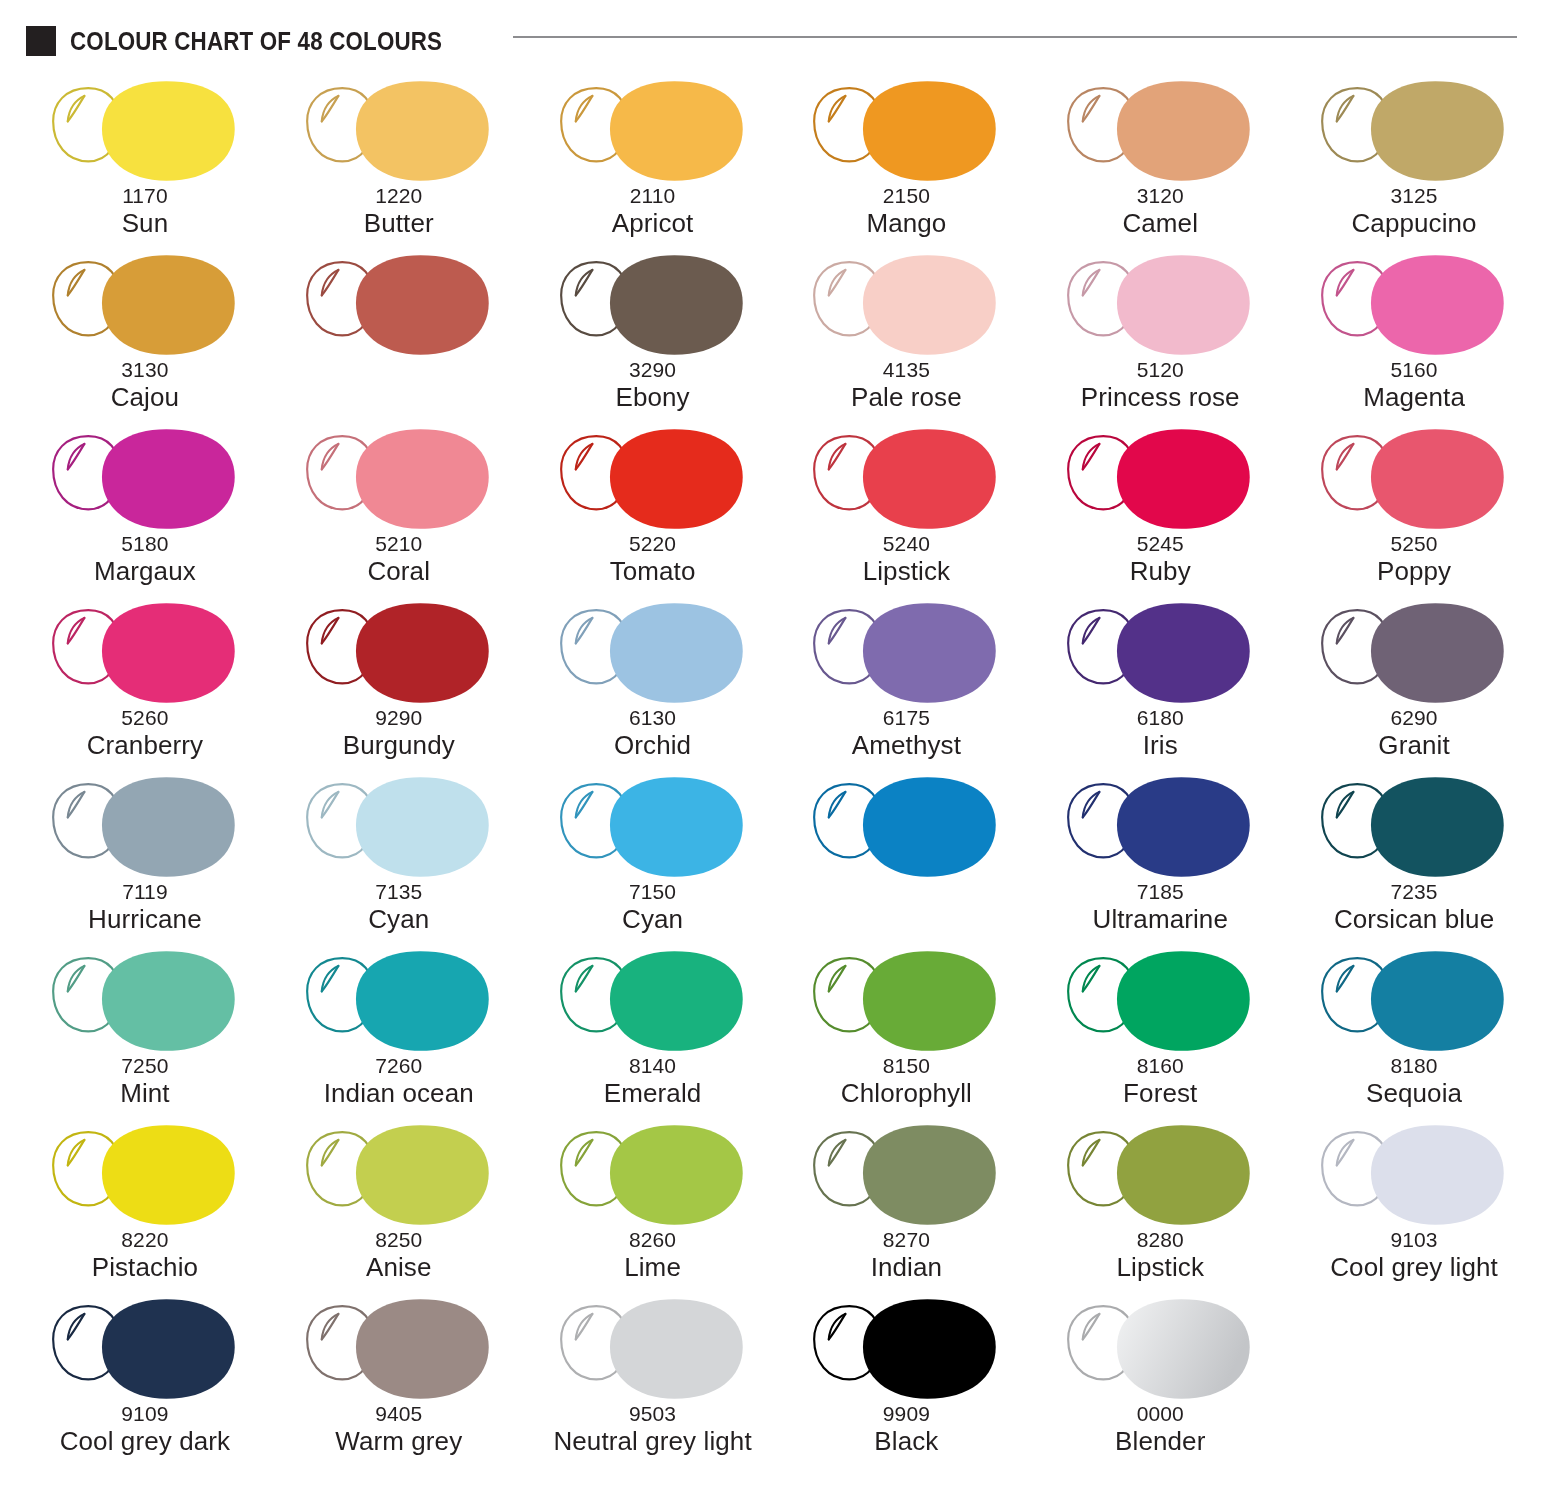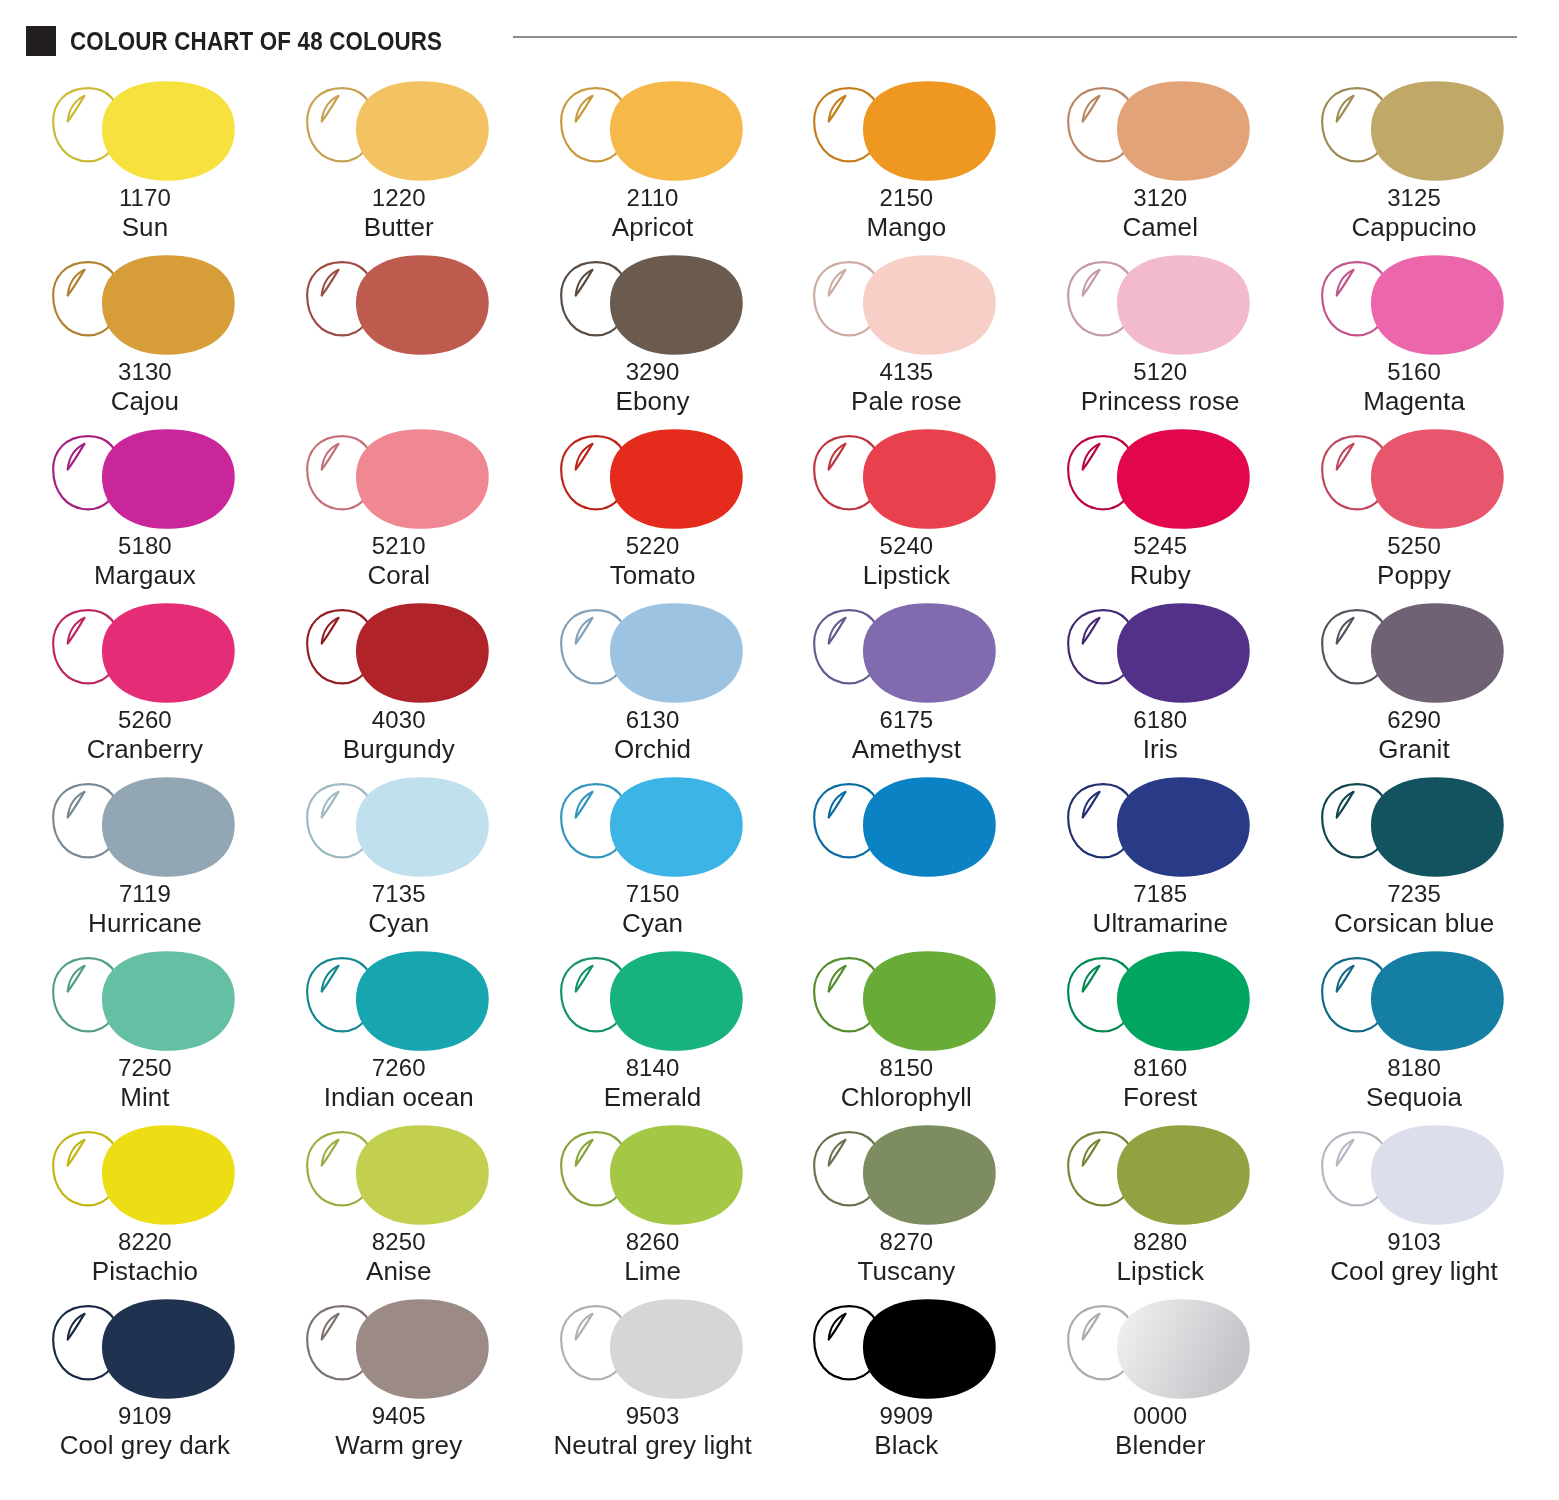--- a/index.html
+++ b/index.html
@@ -85,21 +85,21 @@
     position: absolute;
     top: 110px;
     left: 0;
     width: 100%;
     text-align: center;
     pointer-events: none;
   }
   .code {
     display: block;
     font-family: "Liberation Sans", sans-serif;
-    font-size: 24px;
+    font-size: 21px;
     color: #231f20;
     line-height: 1.16;
     letter-spacing: 0.1px;
   }
   .name {
     display: block;
     font-family: "Liberation Sans", sans-serif;
     font-size: 26px;
     color: #231f20;
     line-height: 1.16;
@@ -422,21 +422,21 @@
         <svg viewBox="0 0 260 120" preserveAspectRatio="xMidYMid meet">
           <g>
             <path d="M72 13 C48 13 36 29 36 47 C36 70 50 88 72 88 C93 88 104 69 104 47 C104 28 93 13 72 13 Z" fill="#ffffff" stroke="#901d21" stroke-width="2.2"></path>
             <path d="M51 47 C52 34 59 25 68 21" fill="none" stroke="#901d21" stroke-width="2.2" stroke-linecap="round"></path>
             <path d="M51 47 C56 41 62 31 68 21" fill="none" stroke="#901d21" stroke-width="2.2" stroke-linecap="round"></path>
           </g>
           <path d="M152 6 C112 6 86 24 86 55 C86 86 112 108 152 108 C196 108 222 86 222 55 C222 24 196 6 152 6 Z" fill="#b02328"></path>
         </svg>
       </div>
       <div class="label-block">
-        <span class="code">4030</span>
+        <span class="code">9290</span>
         <span class="name">Burgundy</span>
       </div>
     </div>
     <div class="swatch-cell">
       <div class="blob-art">
         <svg viewBox="0 0 260 120" preserveAspectRatio="xMidYMid meet">
           <g>
             <path d="M72 13 C48 13 36 29 36 47 C36 70 50 88 72 88 C93 88 104 69 104 47 C104 28 93 13 72 13 Z" fill="#ffffff" stroke="#80a0b9" stroke-width="2.2"></path>
             <path d="M51 47 C52 34 59 25 68 21" fill="none" stroke="#80a0b9" stroke-width="2.2" stroke-linecap="round"></path>
             <path d="M51 47 C56 41 62 31 68 21" fill="none" stroke="#80a0b9" stroke-width="2.2" stroke-linecap="round"></path>
@@ -739,21 +739,21 @@
           <g>
             <path d="M72 13 C48 13 36 29 36 47 C36 70 50 88 72 88 C93 88 104 69 104 47 C104 28 93 13 72 13 Z" fill="#ffffff" stroke="#677350" stroke-width="2.2"></path>
             <path d="M51 47 C52 34 59 25 68 21" fill="none" stroke="#677350" stroke-width="2.2" stroke-linecap="round"></path>
             <path d="M51 47 C56 41 62 31 68 21" fill="none" stroke="#677350" stroke-width="2.2" stroke-linecap="round"></path>
           </g>
           <path d="M152 6 C112 6 86 24 86 55 C86 86 112 108 152 108 C196 108 222 86 222 55 C222 24 196 6 152 6 Z" fill="#7e8c62"></path>
         </svg>
       </div>
       <div class="label-block">
         <span class="code">8270</span>
-        <span class="name">Tuscany</span>
+        <span class="name">Indian</span>
       </div>
     </div>
     <div class="swatch-cell">
       <div class="blob-art">
         <svg viewBox="0 0 260 120" preserveAspectRatio="xMidYMid meet">
           <g>
             <path d="M72 13 C48 13 36 29 36 47 C36 70 50 88 72 88 C93 88 104 69 104 47 C104 28 93 13 72 13 Z" fill="#ffffff" stroke="#778534" stroke-width="2.2"></path>
             <path d="M51 47 C52 34 59 25 68 21" fill="none" stroke="#778534" stroke-width="2.2" stroke-linecap="round"></path>
             <path d="M51 47 C56 41 62 31 68 21" fill="none" stroke="#778534" stroke-width="2.2" stroke-linecap="round"></path>
           </g>

